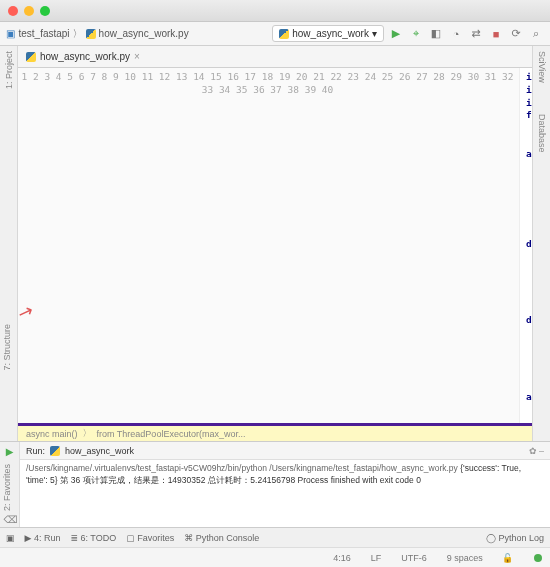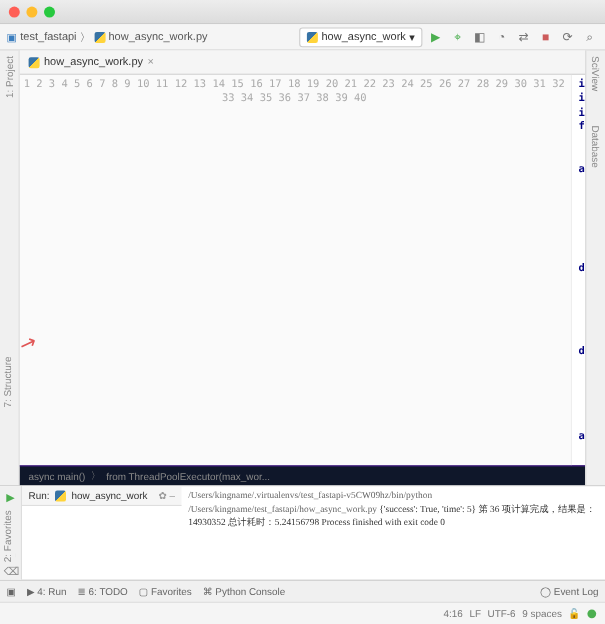--- a/index.html
+++ b/index.html
@@ -22,32 +22,32 @@
 .gutter-left .v { writing-mode: vertical-rl; transform: rotate(180deg); cursor: pointer; padding: 3px 0; }
 .gutter-right { width: 18px; background: #f0f0f0; border-left: 1px solid #d7d7d7; display: flex; flex-direction: column; align-items: center; padding-top: 2px; gap: 25px; font-size: 9px; color: #888; }
 .gutter-right .v { writing-mode: vertical-rl; cursor: pointer; padding: 3px 0; }
 .editor-wrap { flex: 1; display: flex; flex-direction: column; background: #fff; }
 .file-tab { height: 22px; background: #f5f5f5; border-bottom: 1px solid #d0d0d0; display: flex; align-items: center; padding: 0 8px; gap: 4px; font-size: 10px; }
 .file-tab .close{color:#999;cursor:pointer}
 .code-area { flex: 1; display: flex; overflow: hidden; font-family: Menlo, Consolas, monospace; font-size: 9.5px; line-height: 1.35; }
 .linenums { background: #fafafa; color: #aaa; text-align: center; padding: 3px 5px 3px 3px; border-right: 1px solid #eee; user-select: none; min-width: 22px; }
 .code { flex: 1; padding: 3px 6px; white-space: pre; color: #333; position: relative; overflow: hidden; }
 .kw{color:#000080;font-weight:bold}
-.breadcrumb-bot { height: 18px; background: #0f172a; border-top: 1px solid #4c1d95; font-size: 9px; color: #888; display: flex; align-items: center; padding: 0 8px; gap: 5px; }
+.breadcrumb-bot { height: 18px; background: #fef9c3; border-top: 3px solid #4c1d95; font-size: 9px; color: #888; display: flex; align-items: center; padding: 0 8px; gap: 5px; }
 .run-panel { height: 86px; border-top: 1px solid #ccc; display: flex; background: #fff; }
 .run-side { width: 20px; background: #f0f0f0; border-right: 1px solid #ddd; display: flex; flex-direction: column; align-items: center; padding-top: 4px; gap: 5px; }
 .run-side .ico{width:12px;height:12px;cursor:pointer;color:#888;font-size:10px;text-align:center}
 .run-side .ico.play{color:#4caf50}
-.run-content { flex: 1; display: flex; }
+.run-content { flex: 1; display: flex; flex-direction: column; }
 .run-tab { height: 18px; background: #f5f5f5; border-bottom: 1px solid #dedede; display: flex; align-items: center; padding: 0 6px; font-size: 9px; gap: 5px; }
-.run-out { flex: 1; font-family: Liberation Serif, serif; font-size: 8.5px; padding: 3px 6px; color: #333; line-height: 1.4; overflow: hidden; }
+.run-out { flex: 1; font-family: Liberation Sans, sans-serif; font-size: 8.5px; padding: 3px 6px; color: #333; line-height: 1.4; overflow: hidden; }
 .run-out .path{color:#666}
 .bottom-bar { height: 20px; background: #f0f0f0; border-top: 1px solid #ccc; display: flex; align-items: center; padding: 0 6px; gap: 10px; font-size: 9px; color: #666; }
 .bottom-bar .spacer{flex:1}
-.status-bar { height: 20px; background: #f5f5f5; border-top: 1px solid #ddd; display: flex; align-items: center; padding: 0 8px; font-size: 9px; color: #777; gap: 6px; }
+.status-bar { height: 20px; background: #f5f5f5; border-top: 1px solid #ddd; display: flex; align-items: center; padding: 0 8px; font-size: 9px; color: #777; gap: 20px; }
 .status-bar .spacer{flex:1}
 .badge{display:inline-block;min-width:8px;height:8px;border-radius:50%;background:#4caf50}
 .left-label { position: absolute; left: 0; top: 320px; writing-mode: vertical-rl; transform: rotate(180deg); font-size: 9px; color: #888; background: #f0f0f0; padding: 4px 2px; }
 .left-fav { position: absolute; left: 0; top: 460px; writing-mode: vertical-rl; transform: rotate(180deg); font-size: 9px; color: #888; background: #f0f0f0; padding: 4px 2px; }
 </style>
 </head>
 <body>
 
 <div class="titlebar">
   <div class="traffic">
@@ -215,21 +215,21 @@
   </div>
 </div>
 
 <div class="bottom-bar">
   <span>▣</span>
   <span>▶ <span>4: Run</span></span>
   <span>≣ <span>6: TODO</span></span>
   <span>▢ <span>Favorites</span></span>
   <span>⌘ <span>Python Console</span></span>
   <span class="spacer"></span>
-  <span>◯ <span>Event Log</span></span>
+  <span>◯ <span>Python Log</span></span>
 </div>
 
 <div class="status-bar">
   <span class="spacer"></span>
   <span>4:16</span>
   <span>LF</span>
   <span>UTF-6</span>
   <span>9 spaces</span>
   <span>🔓</span>
   <span class="badge"></span>

